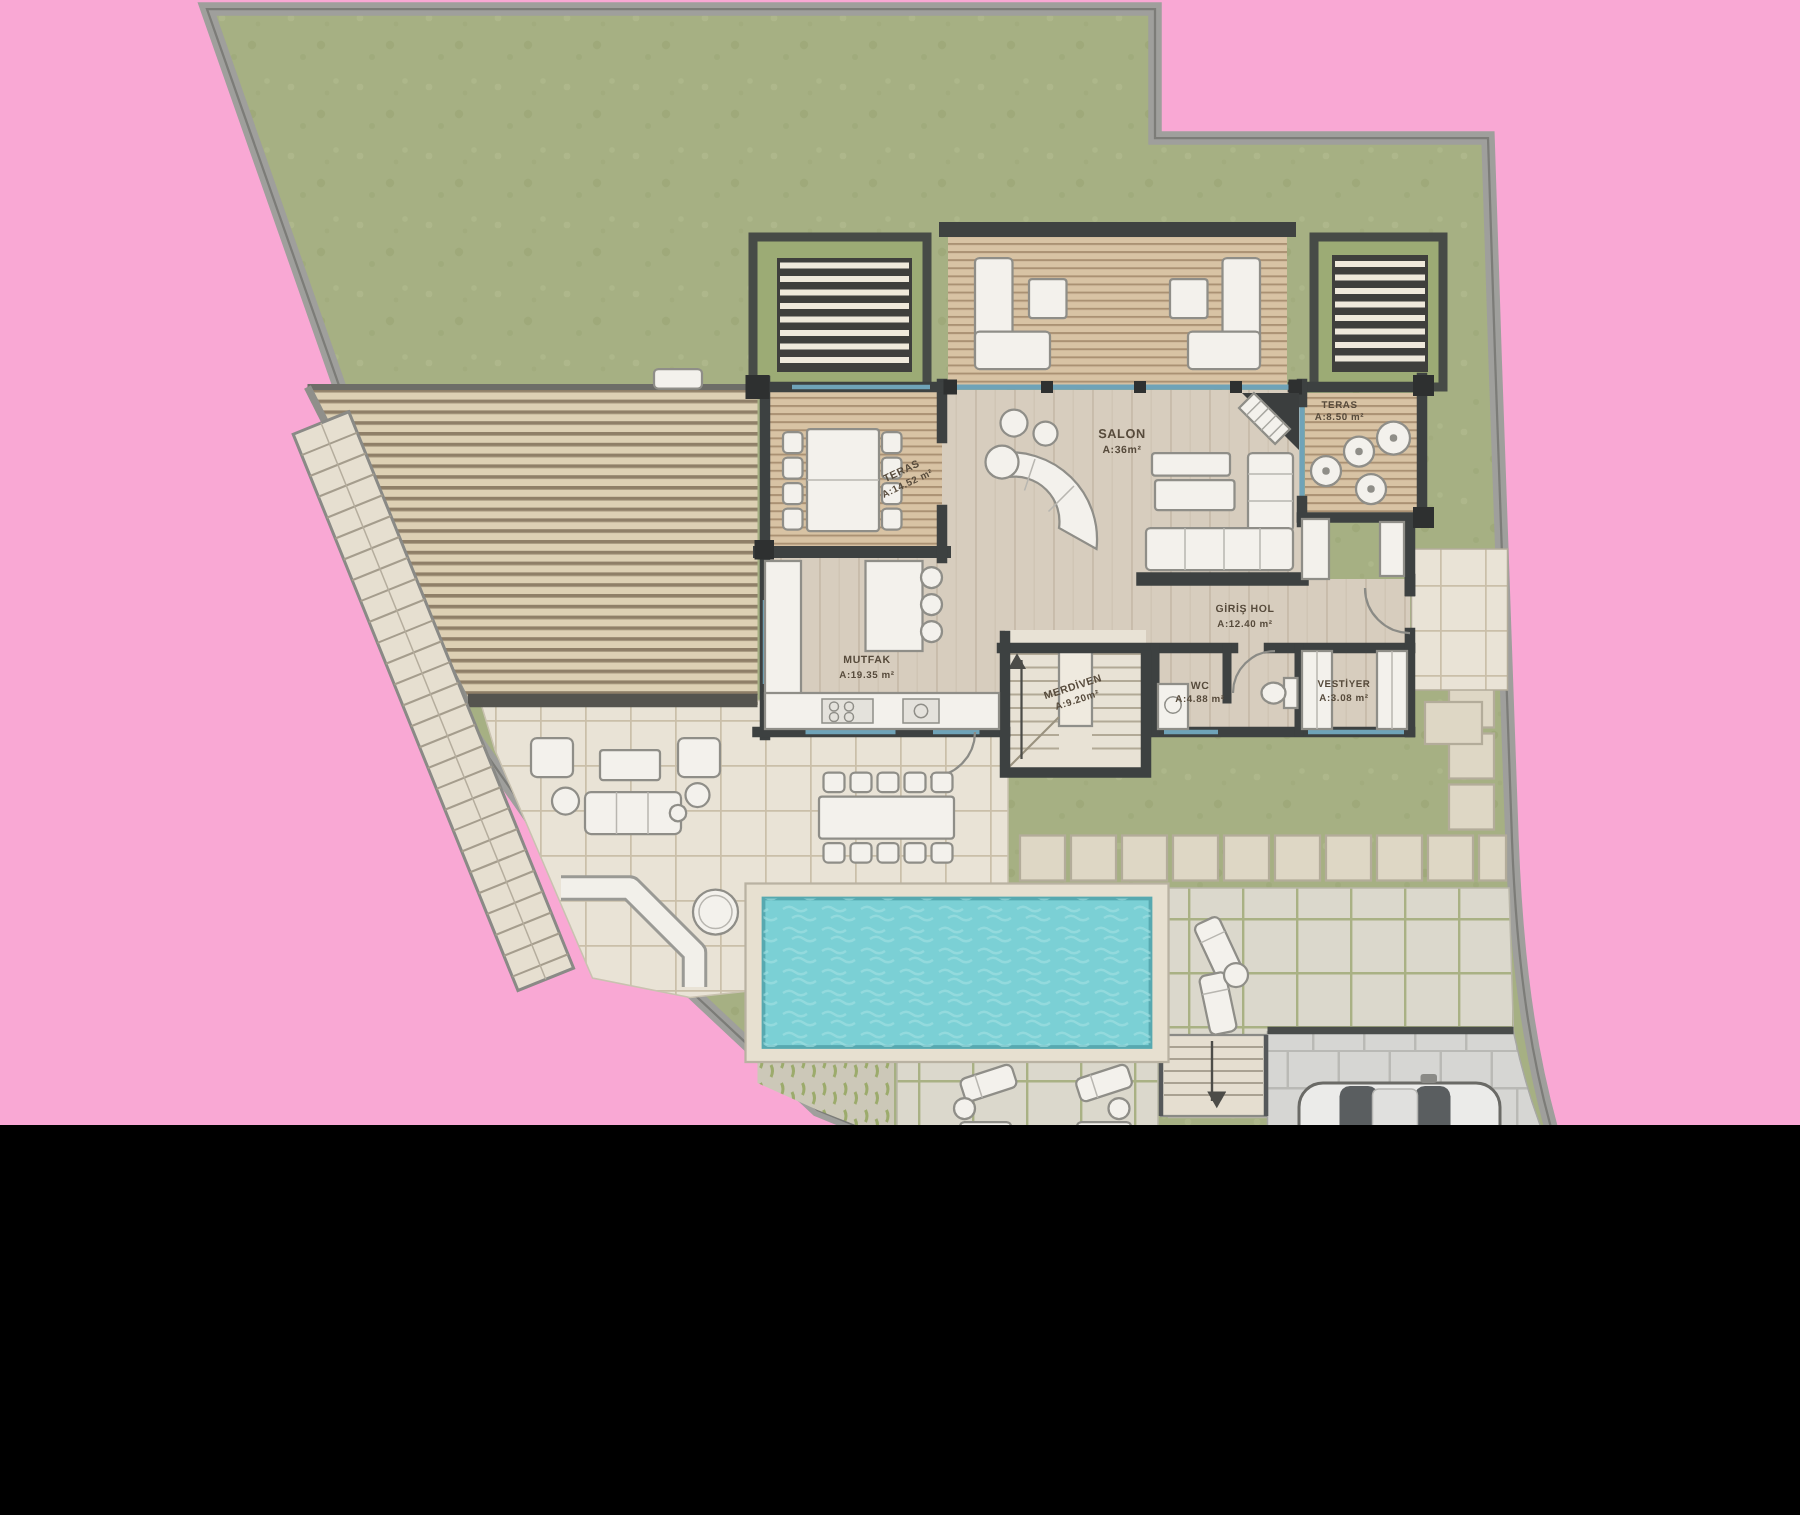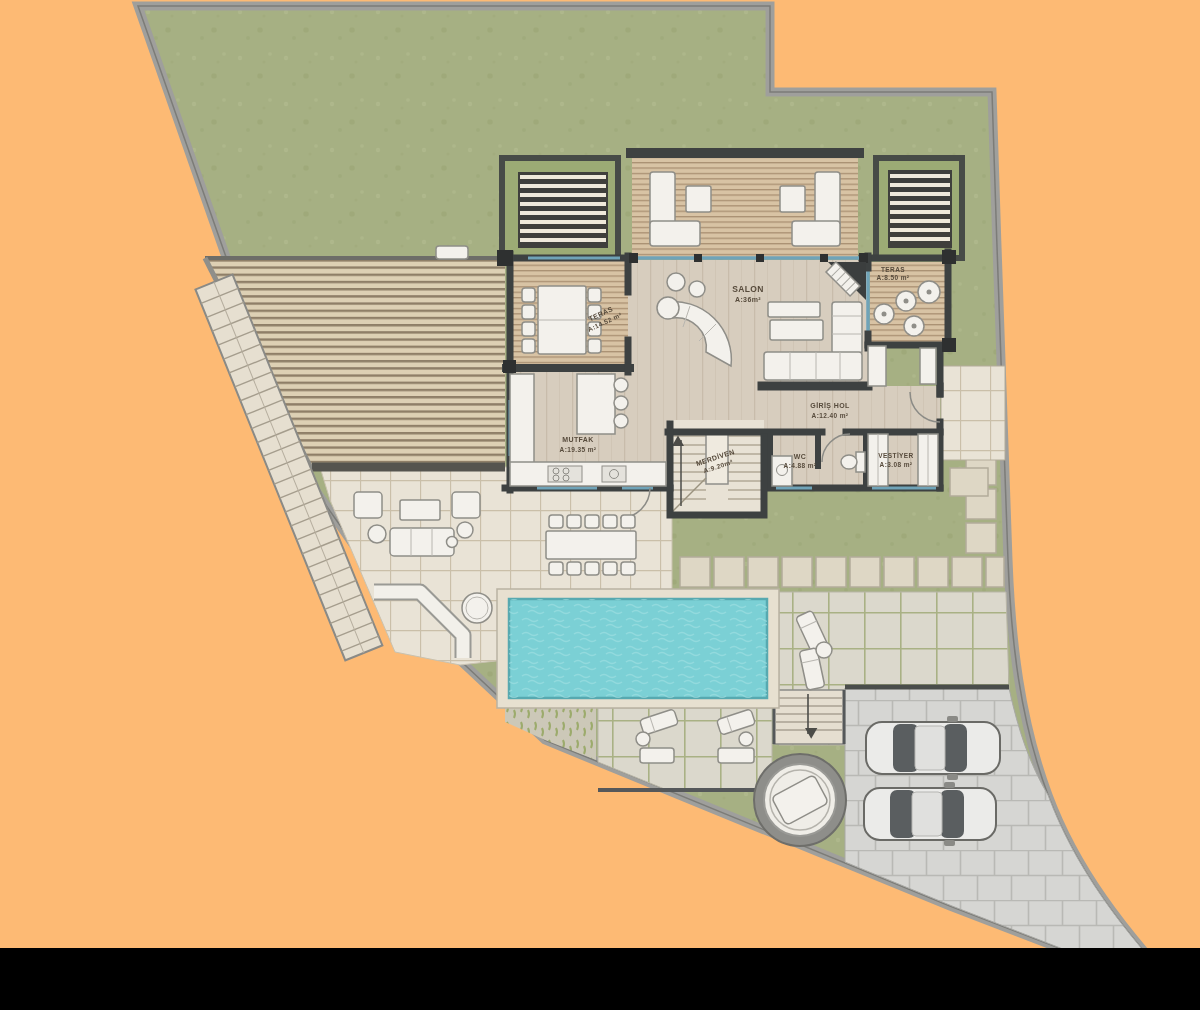--- a/index.html
+++ b/index.html
@@ -1,16 +1,16 @@
 <!DOCTYPE html>
 <html><head>
 <meta charset="utf-8">
 <style>
   html,body{margin:0;padding:0;background:#000;}
-  .stage{position:relative;width:1200px;height:948px;background:#fdba74;overflow:hidden;}
+  .stage{position:relative;width:1200px;height:750px;background:#f9a8d4;overflow:hidden;}
   svg{display:block;}
   .wall{stroke:#3d4141;fill:none;stroke-linecap:square;}
   .glass{stroke:#6fa3b8;fill:none;stroke-linecap:butt;}
   .fur{fill:#f3f1ec;stroke:#8f8e88;stroke-width:1.5;}
   .furline{stroke:#b8b6b0;stroke-width:1;fill:none;}
   .arc{stroke:#8b8b86;stroke-width:1.5;fill:none;}
   text{font-family:"Liberation Sans", sans-serif;fill:#574b3c;font-weight:bold;letter-spacing:.4px;}
   .lbl{font-size:8.5px;}
   .lbs{font-size:7px;}
   .lbt{font-size:6.5px;}

